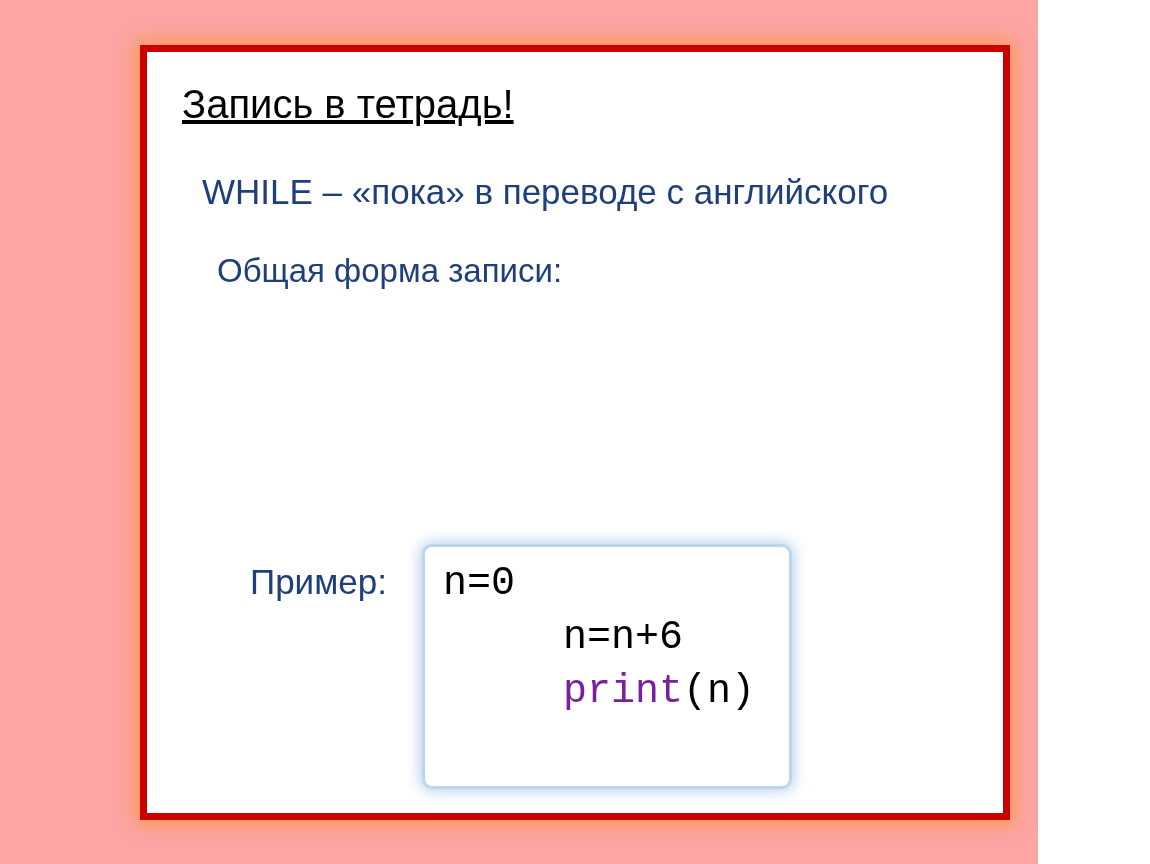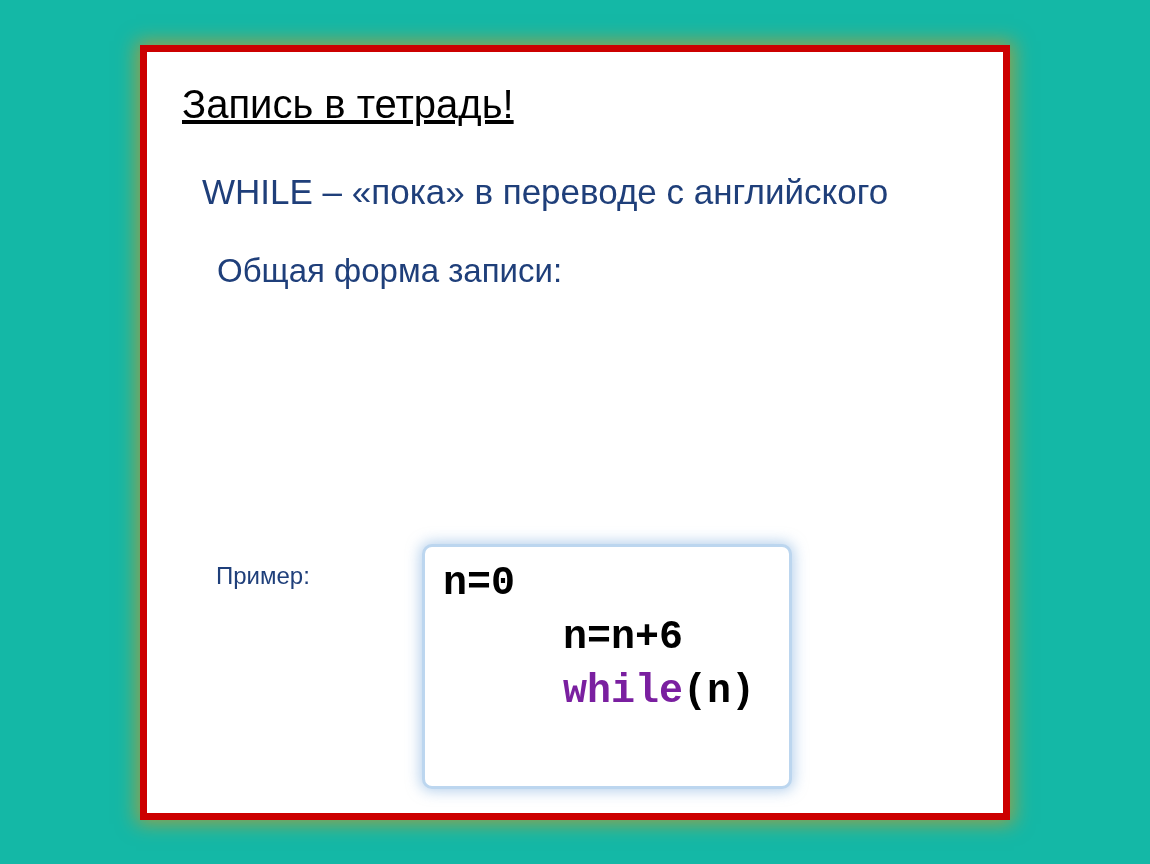--- a/index.html
+++ b/index.html
@@ -5,23 +5,23 @@
   html, body {
     margin: 0;
     padding: 0;
     width: 1150px;
     height: 864px;
     background: #ffffff;
     font-family: Arial, Helvetica, sans-serif;
   }
   .slide {
     position: relative;
-    width: 1150px;
+    width: 1038px;
     height: 864px;
-    background: #14b8a6;
+    background: #fca5a5;
   }
   .card {
     position: absolute;
     left: 140px;
     top: 45px;
     width: 870px;
     height: 775px;
     background: #ffffff;
     border: 7px solid #cc0000;
     box-shadow: 0 0 18px 4px rgba(255,140,0,0.55);
@@ -55,40 +55,40 @@
     top: 243px;
     font-family: "Courier New", Courier, monospace;
     font-size: 34px;
     font-weight: bold;
     color: #000000;
     line-height: 1.35;
     white-space: pre;
   }
   .example-label {
     position: absolute;
-    left: 69px;
+    left: 103px;
     top: 510px;
-    font-size: 24px;
+    font-size: 35px;
     color: #1f3f7a;
   }
   .example-box {
     position: absolute;
     left: 275px;
     top: 492px;
     width: 370px;
     height: 245px;
     background: #ffffff;
     border: 3px solid #bcd6ef;
     border-radius: 10px;
     box-shadow: 0 0 14px 2px rgba(120,170,220,0.55);
     box-sizing: border-box;
     padding: 10px 18px 14px 18px;
     font-family: "Courier New", Courier, monospace;
     font-size: 40px;
-    font-weight: bold;
+    font-weight: normal;
     line-height: 1.35;
   }
   .ex-line { white-space: pre; color:#000; }
   .kw-while { color: #e69500; }
   .fn-print { color: #7a1fa0; }
   .paren { color: #000; }
 </style>
 </head>
 <body>
 
@@ -100,17 +100,17 @@
     <div class="subhead">WHILE – «пока» в переводе с английского</div>
 
     <div class="form-label">Общая форма записи:</div>
 
 
     <div class="example-label">Пример:</div>
 
     <div class="example-box">
       <div class="ex-line">n=0</div>
       <div class="ex-line">     n=n+6</div>
-      <div class="ex-line"><span>     </span><span class="fn-print">while</span><span class="paren">(</span><span>n</span><span class="paren">)</span></div>
+      <div class="ex-line"><span>     </span><span class="fn-print">print</span><span class="paren">(</span><span>n</span><span class="paren">)</span></div>
     </div>
 
   </div>
 </div>
 
 </body></html>

